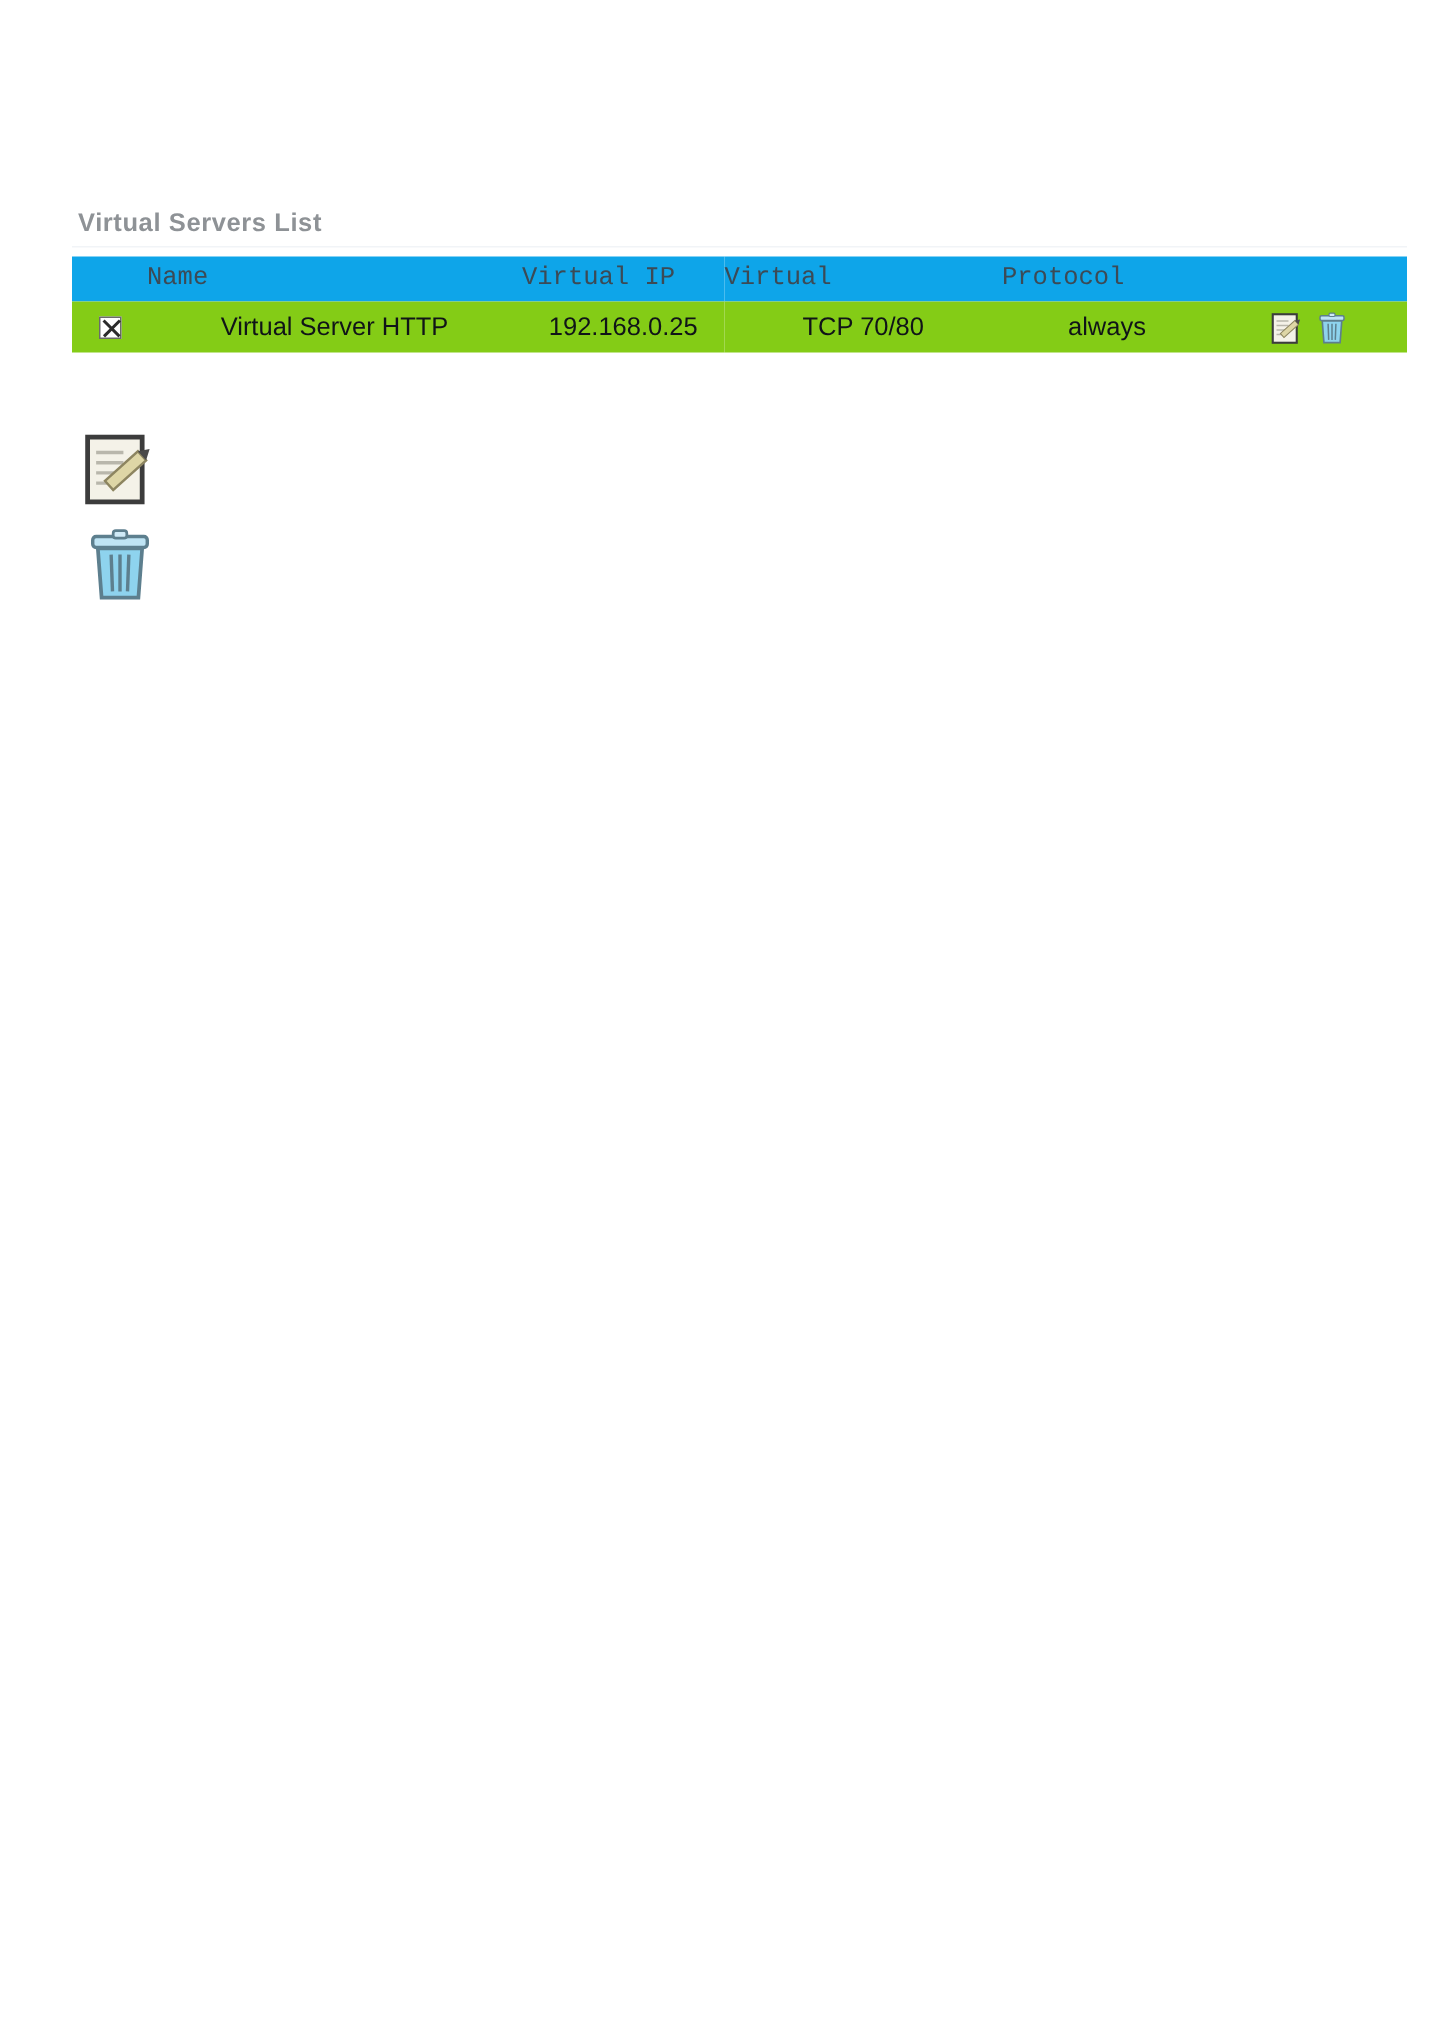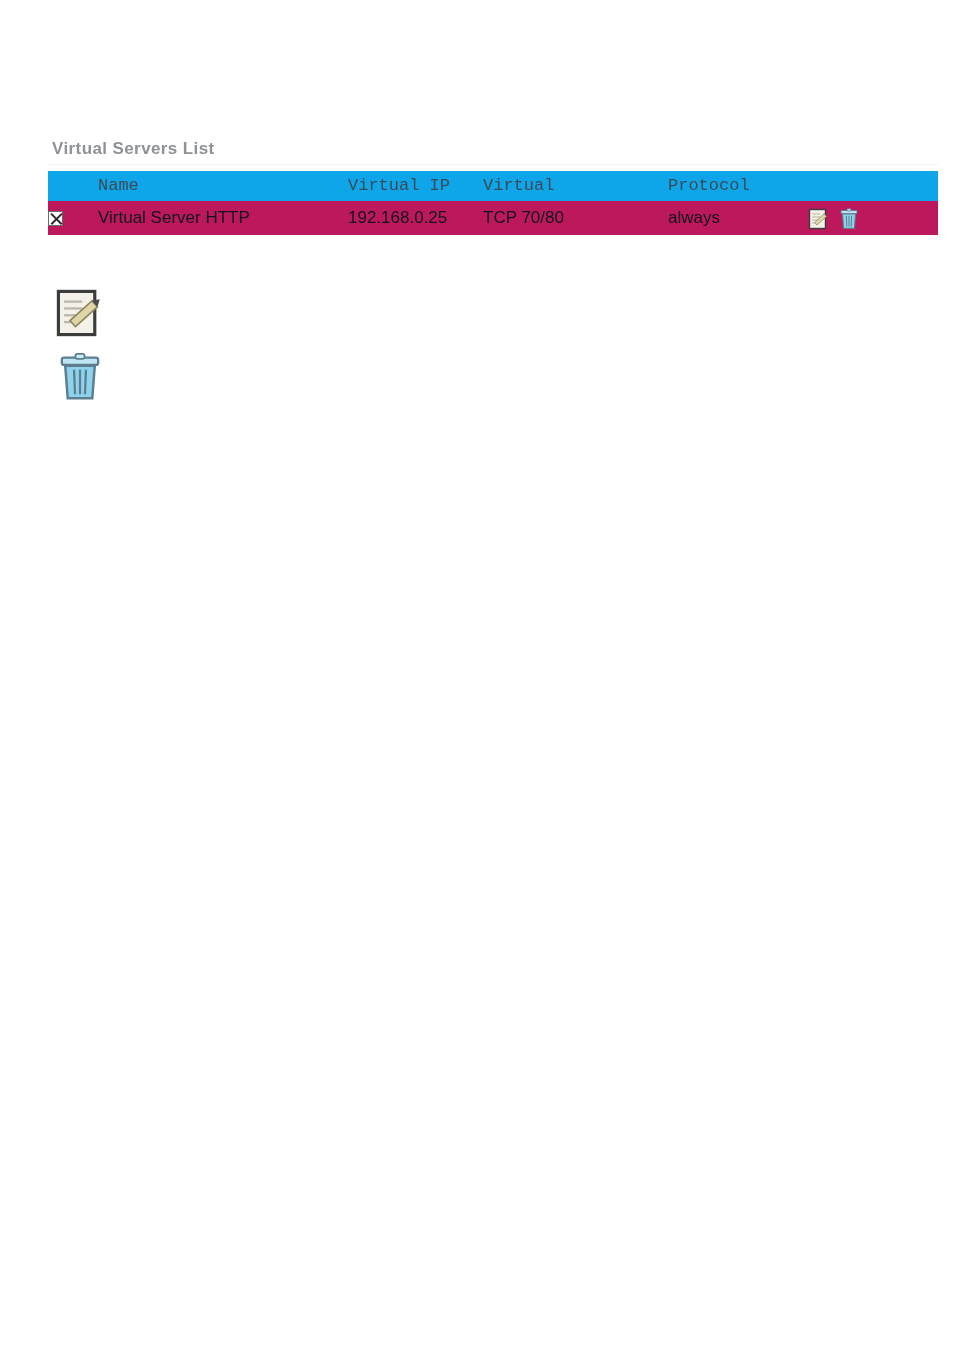--- a/index.html
+++ b/index.html
@@ -57,27 +57,27 @@
     height: 30px;
     line-height: 30px;
     padding: 0;
     vertical-align: middle;
     white-space: nowrap;
   }
 
   .vs-table td {
     font-size: 17px;
     color: #101418;
-    text-align: left;
+    text-align: center;
     height: 34px;
     line-height: 34px;
     padding: 0;
     vertical-align: middle;
     white-space: nowrap;
-    background: #be185d;
+    background: #84cc16;
   }
 
   
   .col-check    { width: 50px;  }
   .col-name     { width: 250px; }
   .col-ip       { width: 135px; }
   .col-proto    { width: 185px; }
   .col-sched    { width: 140px; }
   .col-actions  { width: 130px; }
 

